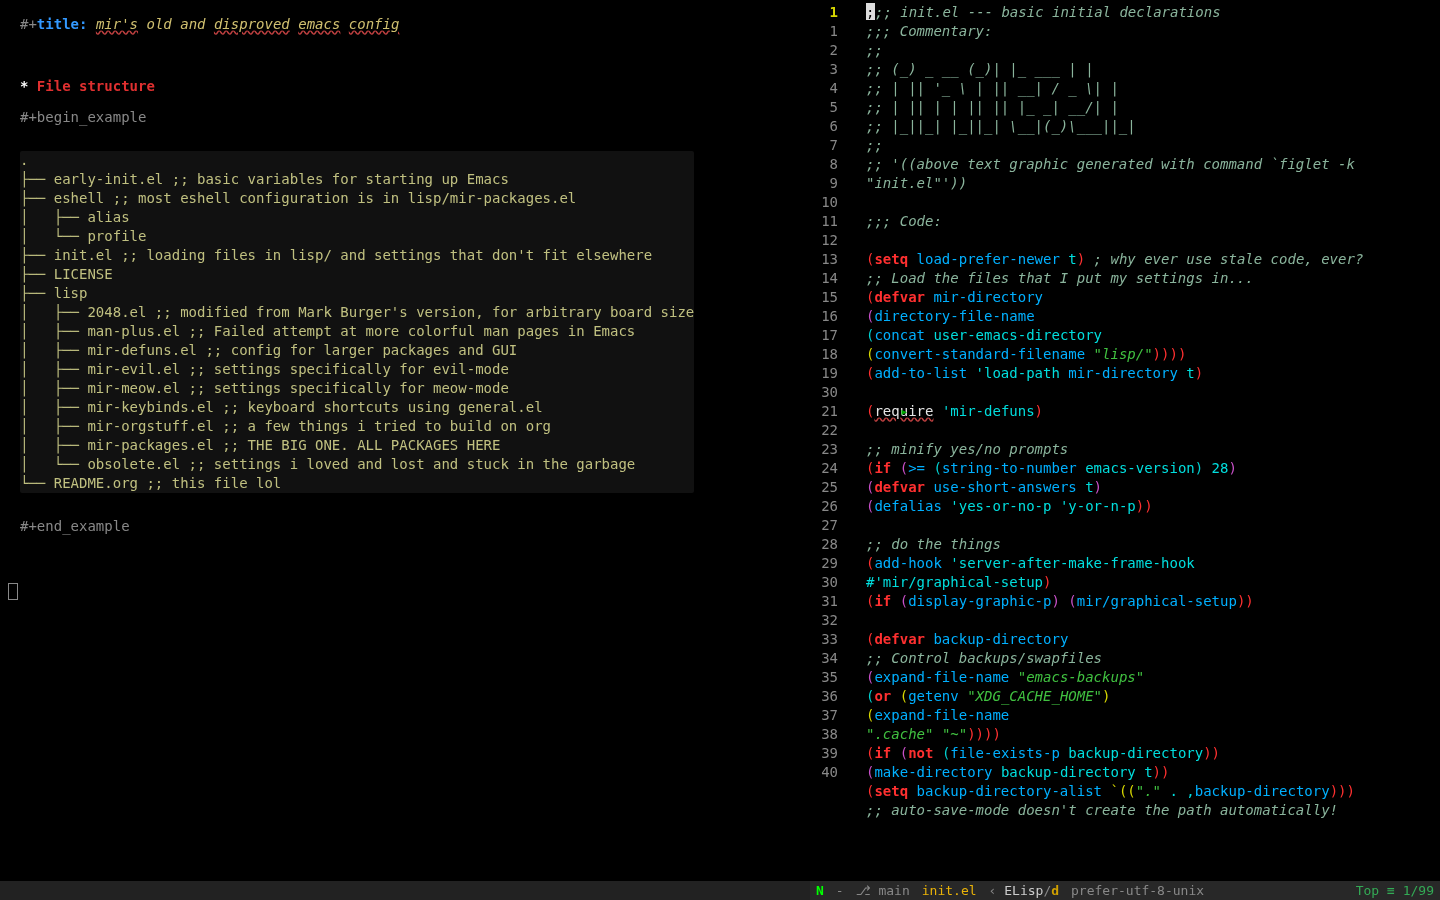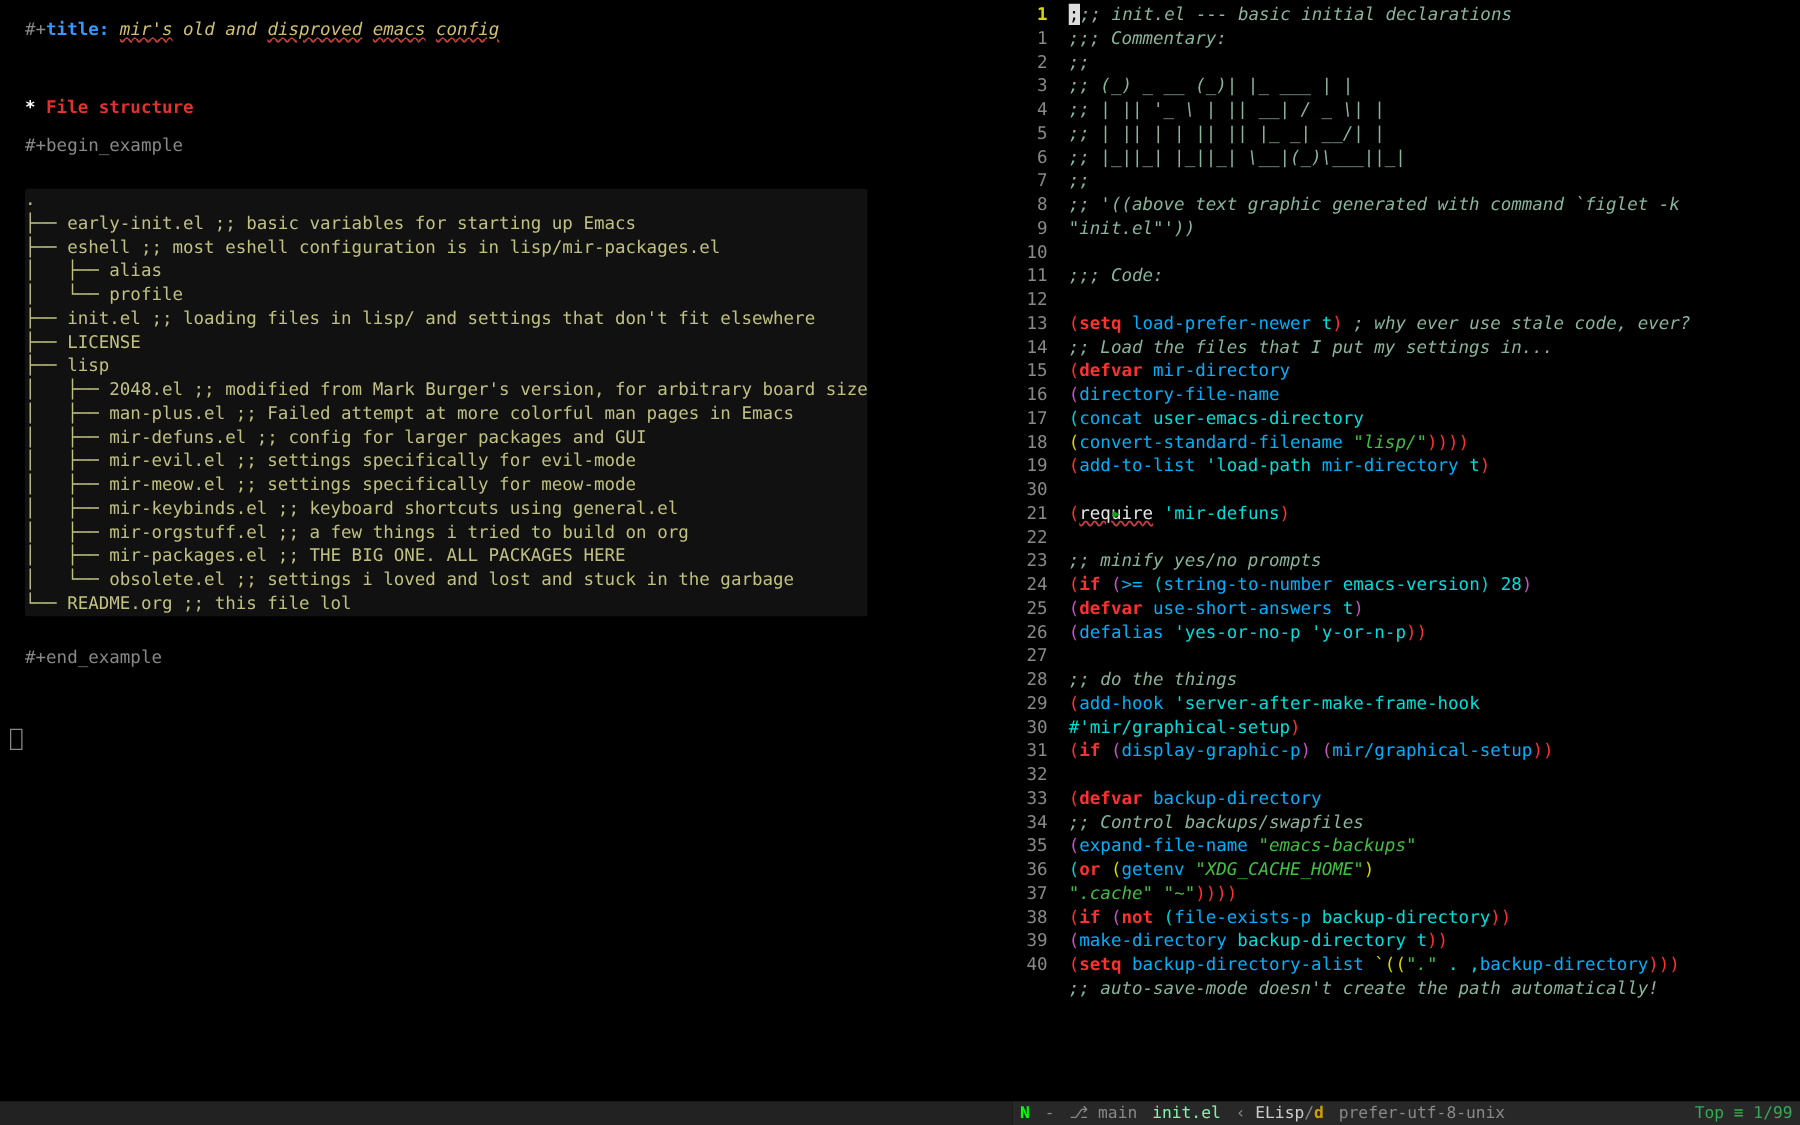--- a/index.html
+++ b/index.html
@@ -16,21 +16,21 @@
   .title-t.u{text-decoration:wavy underline #c04040}
   .h1-star{color:#fff;font-weight:bold}
   .h1{color:#e03030;font-weight:bold}
   .block{background:#111;color:#c0c080;display:inline-block;padding:0 0;border-radius:2px}
   .cursor-box{display:inline-block;width:8px;height:15px;border:1px solid #888;margin-top:4px}
   
   .rp{position:relative;height:100%;width:100%;overflow:hidden}
   .gutter{position:absolute;left:0;top:0;width:34px;text-align:right;color:#888;padding-top:3px}
   .gutter div{height:19px;padding-right:6px}
   .gutter .cur{color:#d7d700;font-weight:bold;background:transparent}
-  .code{position:absolute;left:45px;right:0;top:0;padding-top:3px}
+  .code{position:absolute;left:56px;right:0;top:0;padding-top:3px}
   .code .ln{height:19px}
   .cursor-cell{display:inline-block;background:#ddd;color:#000;width:9px;height:17px}
   .change-mark{color:#0a0;position:absolute;left:34px}
   
   .c  {color:#8ab49c;font-style:italic}
   .p  {color:#ff3030}                            
   .pk {color:#c850c8}                            
   .pc {color:#00d0d0}                            
   .py {color:#d7d700}                            
   .kw {color:#ff3030;font-weight:bold}           
@@ -40,21 +40,21 @@
   .num{color:#00dede}
   .t  {color:#00dede}
   .quot{color:#d7d700}                           
   .err{text-decoration:wavy underline #c04040;color:#e5e5e5}
   
   .modeline{position:absolute;bottom:0;left:0;right:0;height:19px;background:#222;color:#888;display:flex;align-items:center;font-size:13px}
   .modeline.r{background:#282828}
   .ml-seg{padding:0 6px}
   .ml-evil{color:#0f0;font-weight:bold}
   .ml-br{color:#888}
-  .ml-bname{color:#86efac}
+  .ml-bname{color:#eab308}
   .ml-mode{color:#ccc}
   .ml-d{color:#d0a000;font-weight:bold}
   .ml-pos{color:#33aa55}
 </style>
 </head>
 <body>
 
 <div class="root">
 
   <div class="pane left">
@@ -164,20 +164,21 @@
         <div class="ln"><span></span></div>
         <div class="ln"><span class="c">;; do the things</span></div>
         <div class="ln"><span class="p">(</span><span class="fn">add-hook</span><span class="sym"> 'server-after-make-frame-hook</span></div>
         <div class="ln"><span class="sym">  #'mir/graphical-setup</span><span class="p">)</span></div>
         <div class="ln"><span class="p">(</span><span class="kw">if</span><span class="pk"> (</span><span class="fn">display-graphic-p</span><span class="pk">) (</span><span class="fn">mir/graphical-setup</span><span class="p">))</span></div>
         <div class="ln"><span></span></div>
         <div class="ln"><span class="p">(</span><span class="kw">defvar</span><span class="fn"> backup-directory</span></div>
         <div class="ln"><span class="c">;; Control backups/swapfiles</span></div>
         <div class="ln"><span class="pk">  (</span><span class="fn">expand-file-name</span><span> </span><span class="str">"emacs-backups"</span></div>
         <div class="ln"><span class="pc">                    (</span><span class="kw">or</span><span class="py"> (</span><span class="fn">getenv</span><span> </span><span class="str">"XDG_CACHE_HOME"</span><span class="py">)</span></div>
+        <div class="ln"><span class="py">                        (</span><span class="fn">expand-file-name</span></div>
         <div class="ln"><span>                         </span><span class="str">".cache"</span><span> </span><span class="str">"~"</span><span class="p">))))</span></div>
         <div class="ln"><span class="p">(</span><span class="kw">if</span><span class="pk"> (</span><span class="kw">not</span><span class="pc"> (</span><span class="fn">file-exists-p</span><span class="sym"> backup-directory</span><span class="p">))</span></div>
         <div class="ln"><span class="pk">    (</span><span class="fn">make-directory</span><span class="sym"> backup-directory </span><span class="t">t</span><span class="p">))</span></div>
         <div class="ln"><span class="p">(</span><span class="kw">setq</span><span class="fn"> backup-directory-alist </span><span class="quot">`((</span><span class="str">"."</span><span class="sym"> . ,</span><span class="fn">backup-directory</span><span class="p">)))</span></div>
         <div class="ln"><span class="c">;; auto-save-mode doesn't create the path automatically!</span></div>
       </div>
     </div>
     <div class="modeline r">
       <span class="ml-seg ml-evil">N</span>
       <span class="ml-seg">-</span>

